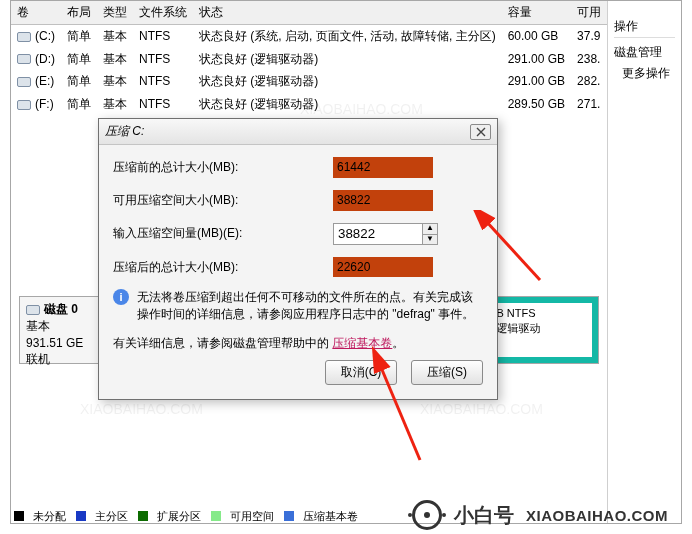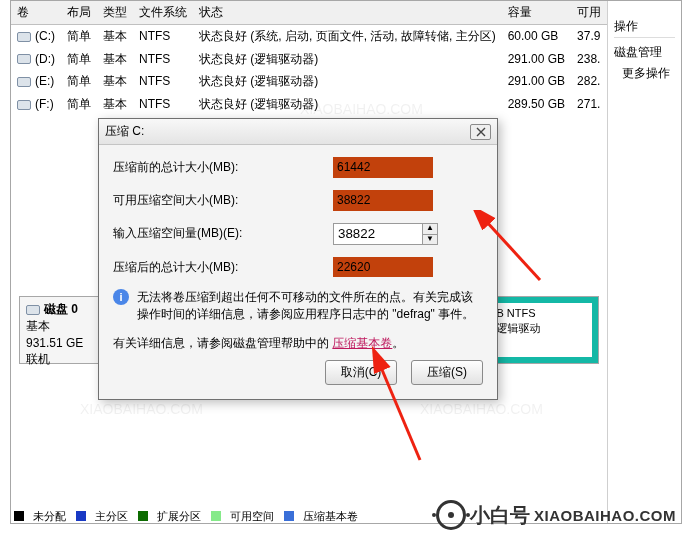--- a/index.html
+++ b/index.html
@@ -64,21 +64,21 @@
     border: 1px solid #707070;
     box-shadow: 3px 3px 10px rgba(0,0,0,.25);
   }
   .titlebar {
     height: 26px;
     background: linear-gradient(#f8f8f8,#e4e4e4);
     border-bottom: 1px solid #c4c4c4;
     display: flex; align-items: center; padding: 0 6px;
     font-size: 12px;
   }
-  .titlebar .title { flex:1; }
+  .titlebar .title { flex:1;font-style:italic; }
   .close-btn {
     width:21px; height:16px; border:1px solid #8a8a8a; background:#eee;
     display:flex; align-items:center; justify-content:center; font-size:10px;
     cursor:pointer; border-radius:2px;
   }
   .modal-body { padding: 12px 14px 14px; }
   .field { display:flex; align-items:center; margin-bottom: 12px; }
   .field .lab { width: 220px; }
   .val-box { width: 100px; padding: 2px 4px; background:#c2410c; border: none; }
   .input-wrap { display:flex; }
@@ -99,21 +99,21 @@
   .btn {
     min-width:72px; padding:3px 10px;
     border:1px solid #8a8a8a; background:linear-gradient(#fefefe,#e2e2e2);
     cursor:pointer; border-radius:3px; font-family:inherit; font-size:12px;
   }
 
   
   .arrow { position:absolute; pointer-events:none; }
 
   
-  .wm-logo { position:absolute; right:16px; bottom:4px; display:flex; align-items:center; gap:4px; }
+  .wm-logo { position:absolute; right:24px; bottom:4px; display:flex; align-items:center; gap:12px; }
   .wm-logo .ring { width:30px; height:30px; border:3px solid #333; border-radius:50%; position:relative; }
   .wm-logo .ring:before,.wm-logo .ring:after{ content:""; position:absolute; top:50%; width:4px; height:4px; background:#333; border-radius:50%; transform:translateY(-50%); }
   .wm-logo .ring:before{ left:-7px;} .wm-logo .ring:after{ right:-7px;}
   .wm-logo .dot { position:absolute; top:50%; left:50%; width:6px; height:6px; background:#333; border-radius:50%; transform:translate(-50%,-50%);}
   .wm-txt1 { font-size:20px; font-weight:bold; color:#333; }
   .wm-txt2 { font-size:15px; font-weight:bold; color:#333; letter-spacing:.5px; }
 
   
   .faint { position:absolute; color:rgba(0,0,0,.06); font-size:14px; pointer-events:none; }
 </style>

